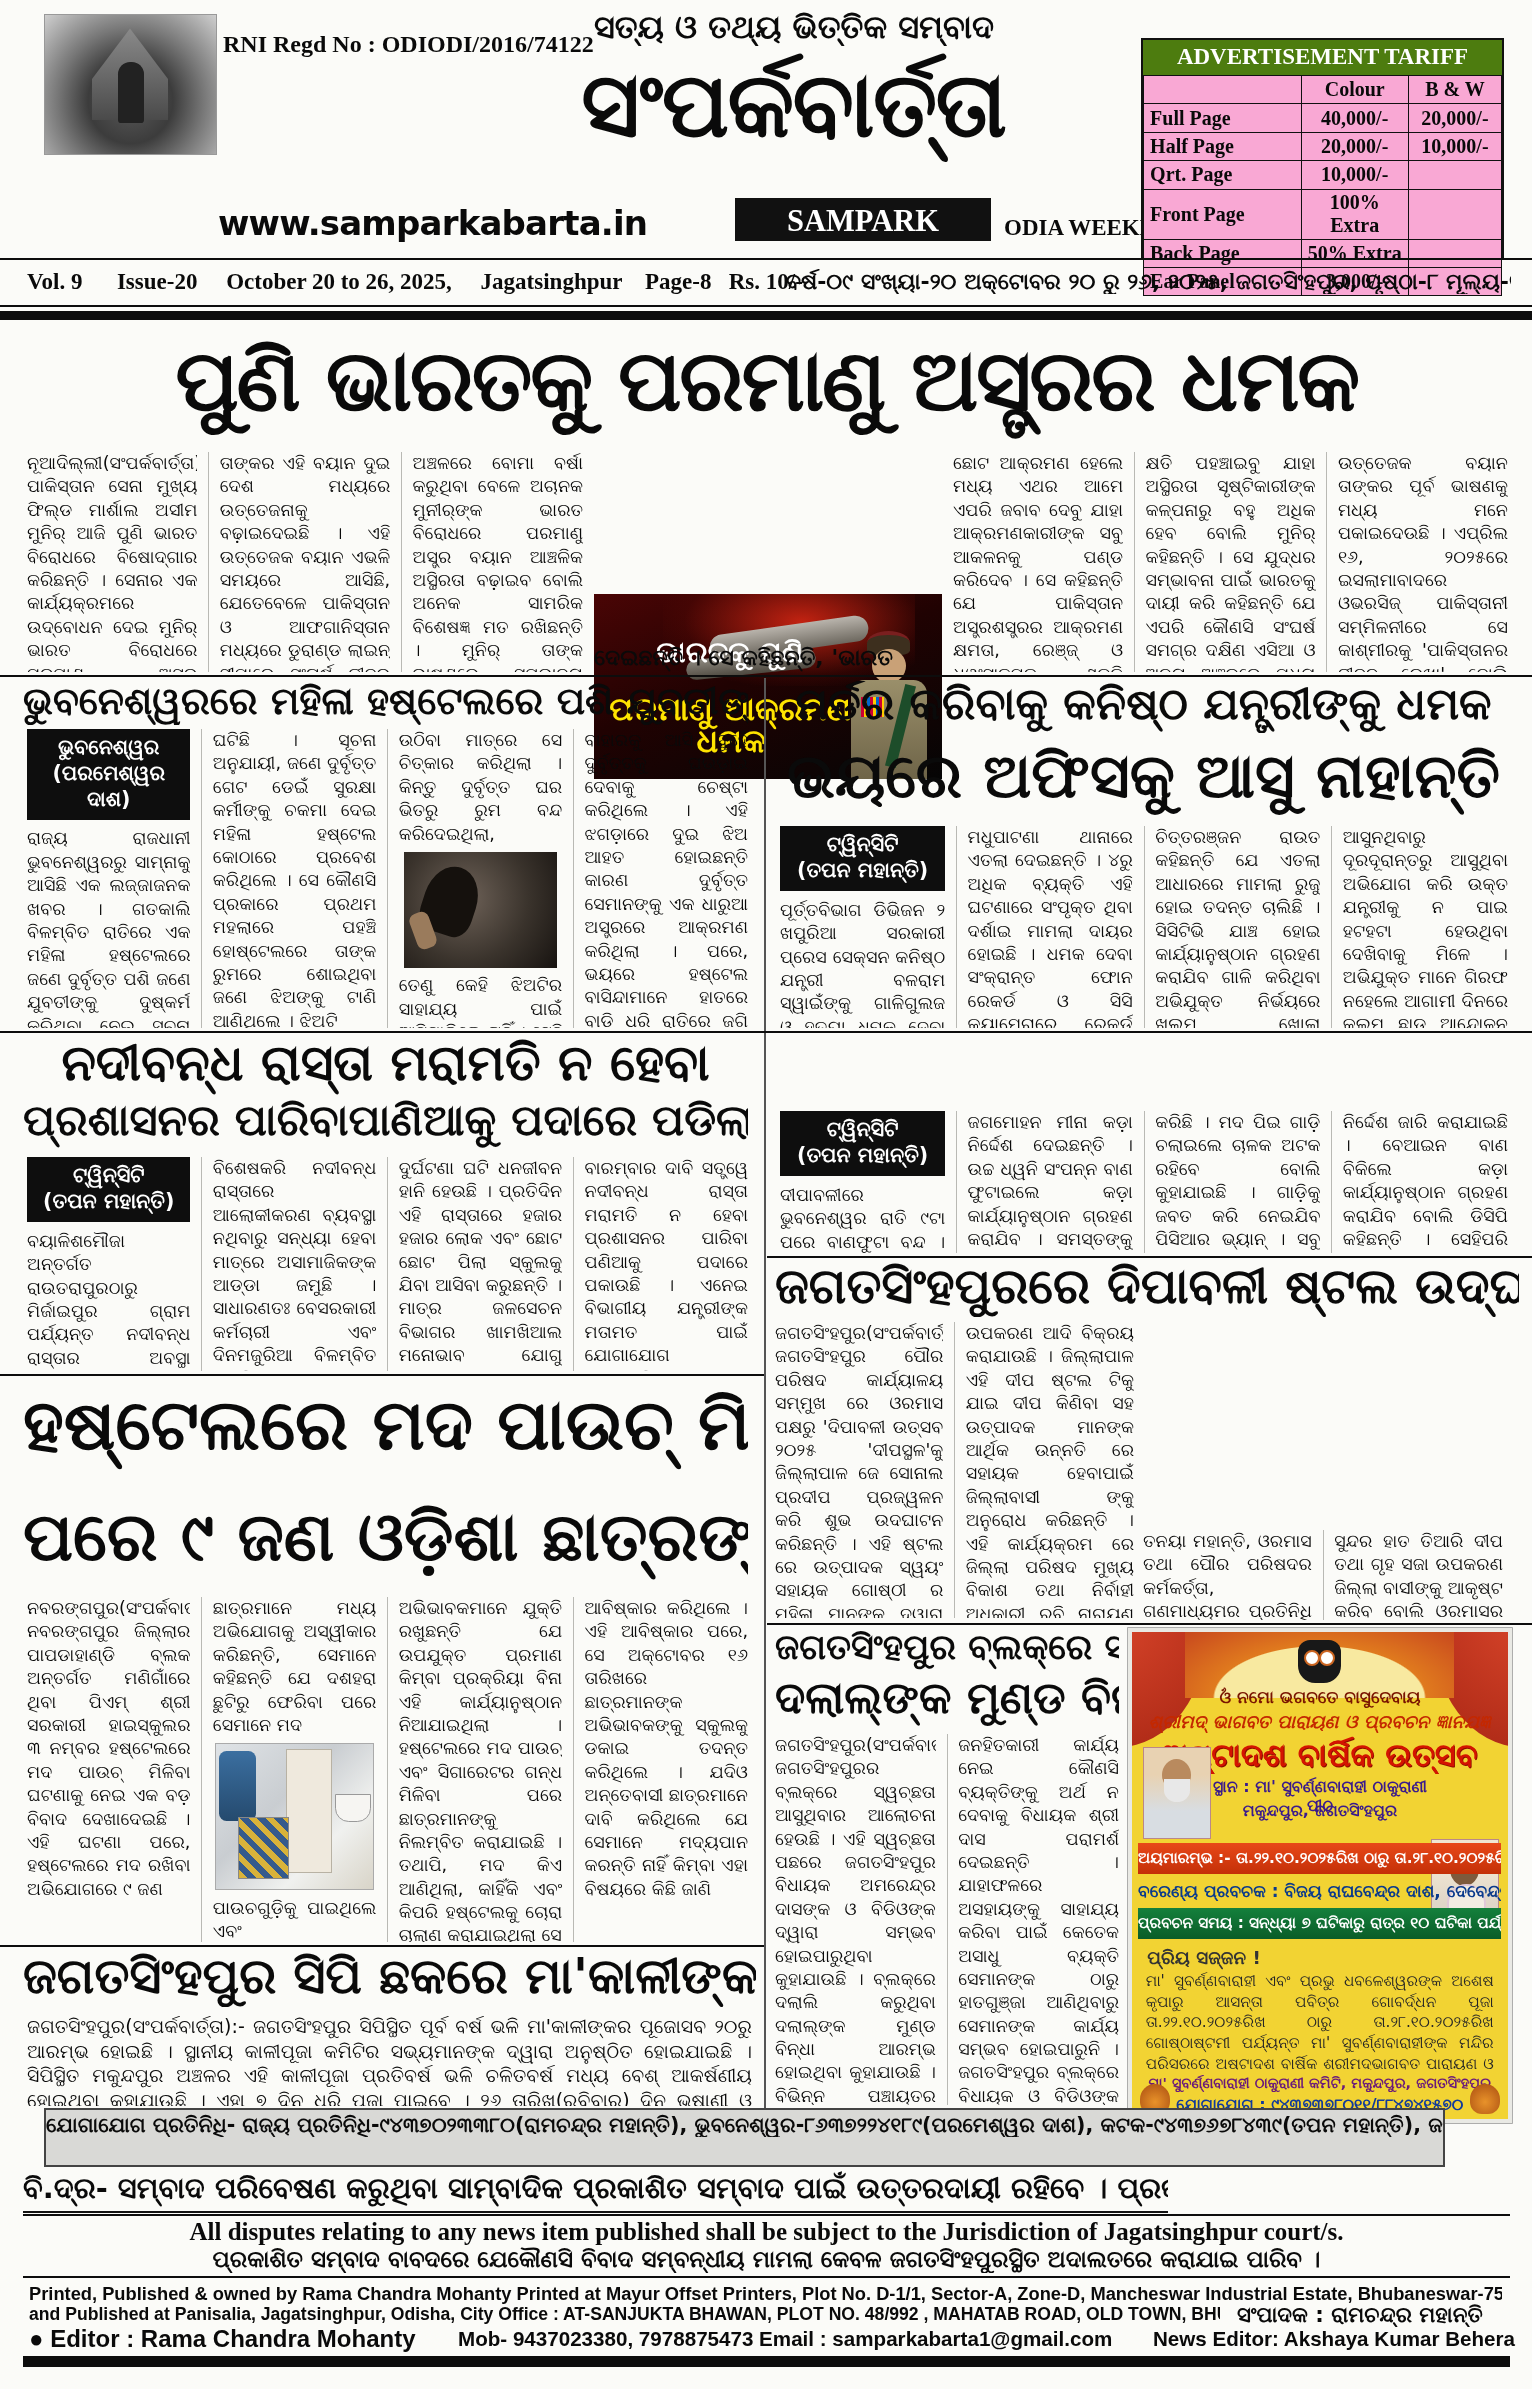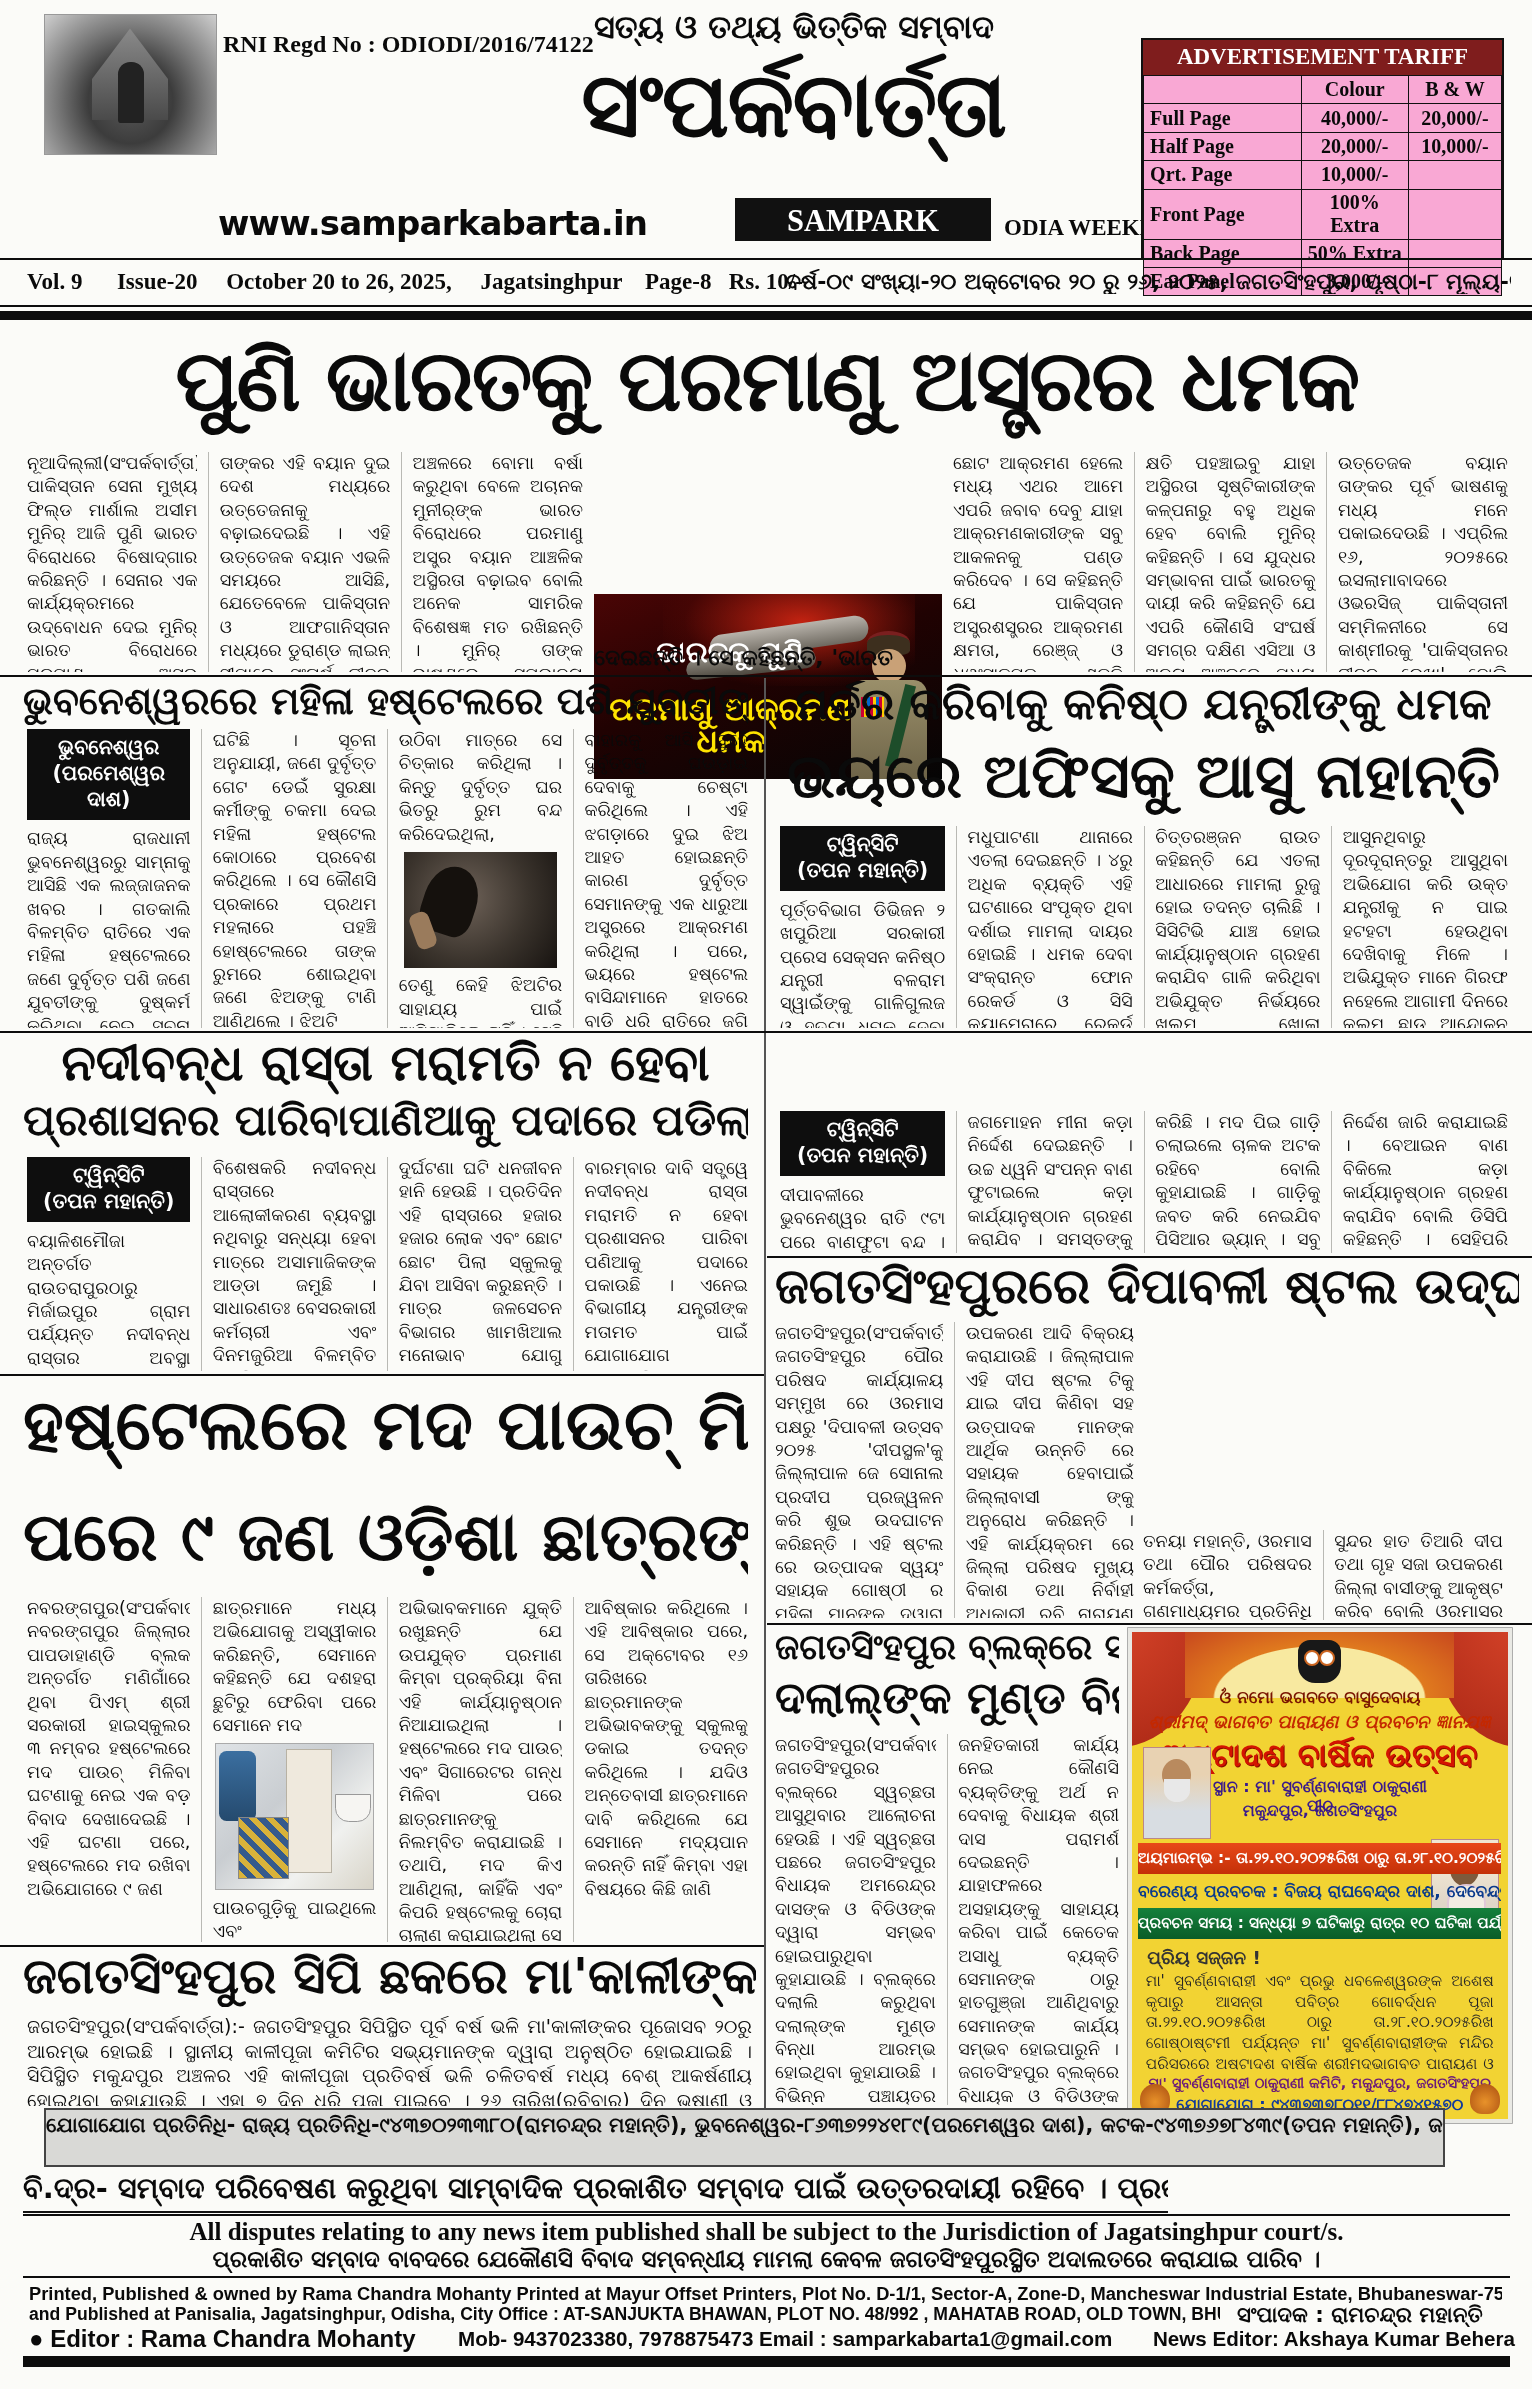--- a/index.html
+++ b/index.html
@@ -34,21 +34,21 @@
          background:#222;border-radius:12.2px 12.2px 3.1px 3.1px;"></div>
   </div>
   <div class="abs serif bold" style="left:223px;top:30.5px;font-size:24px;">RNI Regd No : ODIODI/2016/74122</div>
   <div class="abs bold center" style="left:443px;top:7.6px;width:702px;font-size:32px;overflow:hidden;white-space:nowrap;">ସତ୍ୟ ଓ ତଥ୍ୟ ଭିତ୍ତିକ ସମ୍ବାଦ</div>
   <div class="abs bold center" style="left:412px;top:44px;width:763px;height:153px;font-size:90px;line-height:1.35;overflow:hidden;white-space:nowrap;letter-spacing:-1.5px;">ସଂପର୍କବାର୍ତ୍ତା</div>
   <div class="abs bold" style="left:218px;top:203px;font-size:34px;letter-spacing:-0.8px;">www.samparkabarta.in</div>
   <div class="abs serif bold center" style="left:735px;top:198px;width:256px;height:43px;background:#111;color:#fff;font-size:30.5px;line-height:46px;overflow:hidden;">SAMPARK BARTA</div>
   <div class="abs serif bold" style="left:1004px;top:215px;font-size:23px;">ODIA WEEKLY</div>
 
   <div class="abs" style="left:1141px;top:38px;width:359px;height:218px;border:2.3px solid #111;background:#efefec;">
-    <div class="serif bold center" style="background:#7f1d1d;color:#fff;font-size:23px;padding:3.8px 0 5.3px;">ADVERTISEMENT TARIFF</div>
+    <div class="serif bold center" style="background:#4d7c0f;color:#fff;font-size:23px;padding:3.8px 0 5.3px;">ADVERTISEMENT TARIFF</div>
     <table class="tariff">
       <tbody>
           <tr>
         <td style="width:44%;"></td>
         <td class="center" style="width:30%;">Colour</td>
         <td class="center">B &amp; W</td>
       </tr>
       <tr>
             <td>Full Page</td>
           <td class="center">40,000/-</td>

